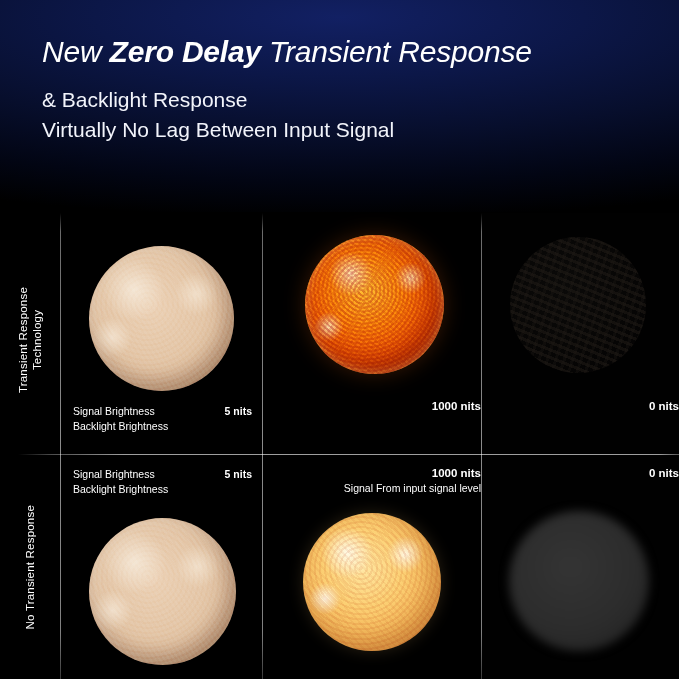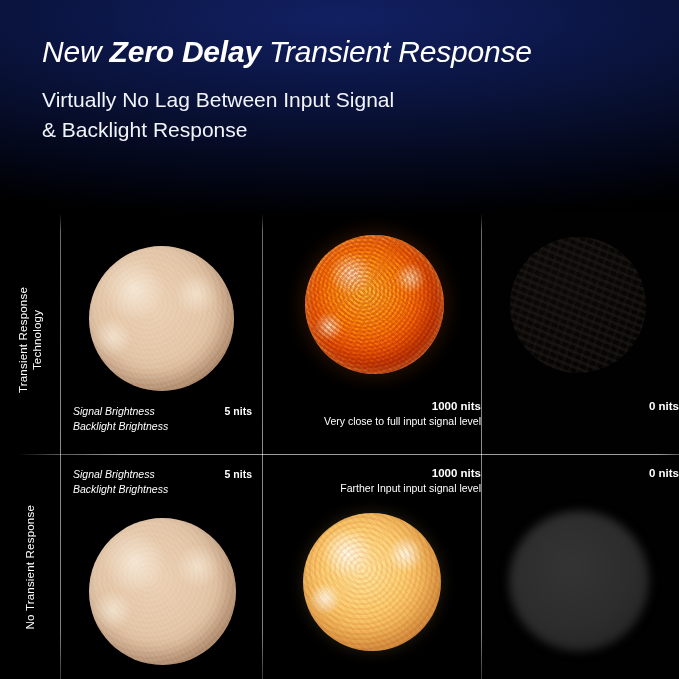--- a/index.html
+++ b/index.html
@@ -188,37 +188,37 @@
   
   .sun-gray {
     background:radial-gradient(circle at 44% 40%, #343434 0%, #2c2c2c 55%, #242424 80%, #1a1a1a 100%);
     filter:blur(5px);
   }
   .cap-rows { font-size:10.5px; line-height:1.42; }
   .cap-left-block {
     position:absolute; left:12px; right:10px;
   }
   .cap-line { display:flex; justify-content:space-between; align-items:baseline; }
-  .cap-label { font-weight:400; color:#ffffff;font-style:italic; }
+  .cap-label { font-weight:400; color:#ffffff; }
   .cap-value { font-weight:700; color:#ffffff; white-space:nowrap; }
   .cap-center { text-align:right; width:100%; }
   .cap-center .cc-val  { font-size:11.5px; font-weight:700; color:#fff; }
   .cap-center .cc-note { font-size:10.5px; font-weight:400; color:#fff; margin-top:3px; }
 </style>
 </head>
 <body>
 
 <div id="root">
 
   <div class="header">
     <div class="header-inner">
       <div class="title"><span>New </span><span class="strong">Zero Delay</span><span> Transient Response</span></div>
       <div class="subtitle">
+        <div>&amp; Backlight Response</div>
         <div>Virtually No Lag Between Input Signal</div>
-        <div>&amp; Backlight Response</div>
       </div>
     </div>
   </div>
 
   <div class="grid">
 
     <div class="vline v0"></div>
     <div class="vline v1"></div>
     <div class="vline v2"></div>
     <div class="hline"></div>
@@ -260,21 +260,20 @@
     </div>
 
     <div class="cell c-r0c1 cell-bg-black">
       <div class="sphere-wrap" style="left:42px; top:22px; width:139px; height:139px;">
         <div class="sphere sun-hot" style="inset:0;">
           <div class="rim"></div>
         </div>
       </div>
       <div class="cap-center" style="position:absolute; left:0; top:187px;">
         <div class="cc-val">1000 nits</div>
-        <div class="cc-note">Very close to full input signal level</div>
       </div>
     </div>
 
     <div class="cell c-r0c2 cell-bg-pure">
       <div class="sphere-wrap" style="left:28px; top:24px; width:136px; height:136px;">
         <div class="sphere sun-black" style="inset:0;"></div>
       </div>
       <div class="cap-center" style="position:absolute; left:0; top:187px;">
         <div class="cc-val">0 nits</div>
         <div class="cc-note"></div>
@@ -292,21 +291,21 @@
         </div>
       </div>
       <div class="sphere-wrap" style="left:28px; top:63px; width:147px; height:147px;">
         <div class="sphere sun-pale" style="inset:0;"></div>
       </div>
     </div>
 
     <div class="cell c-r1c1 cell-bg-black">
       <div class="cap-center" style="position:absolute; left:0; top:12px;">
         <div class="cc-val">1000 nits</div>
-        <div class="cc-note">Farther Input input signal level</div>
+        <div class="cc-note">Signal From input signal level</div>
       </div>
       <div class="sphere-wrap" style="left:40px; top:58px; width:138px; height:138px;">
         <div class="sphere sun-wash" style="inset:0;"></div>
       </div>
     </div>
 
     <div class="cell c-r1c2 cell-bg-pure">
       <div class="cap-center" style="position:absolute; left:0; top:12px;">
         <div class="cc-val">0 nits</div>
         <div class="cc-note"></div>

